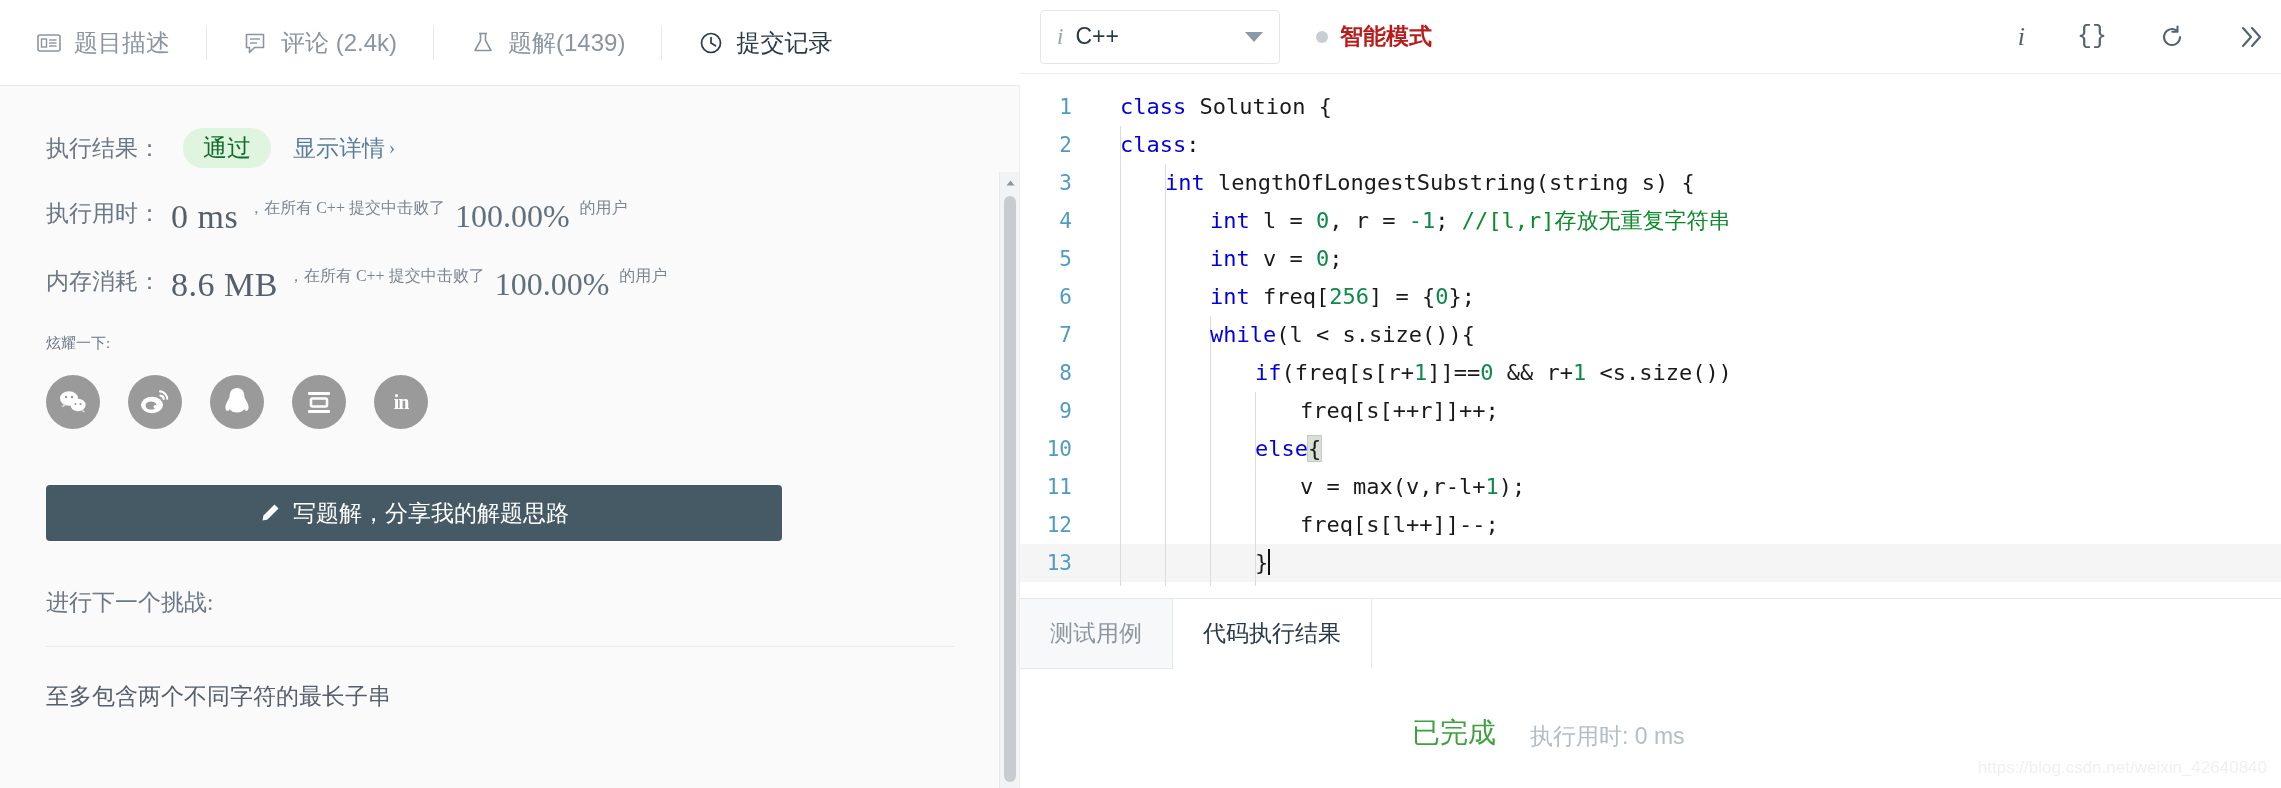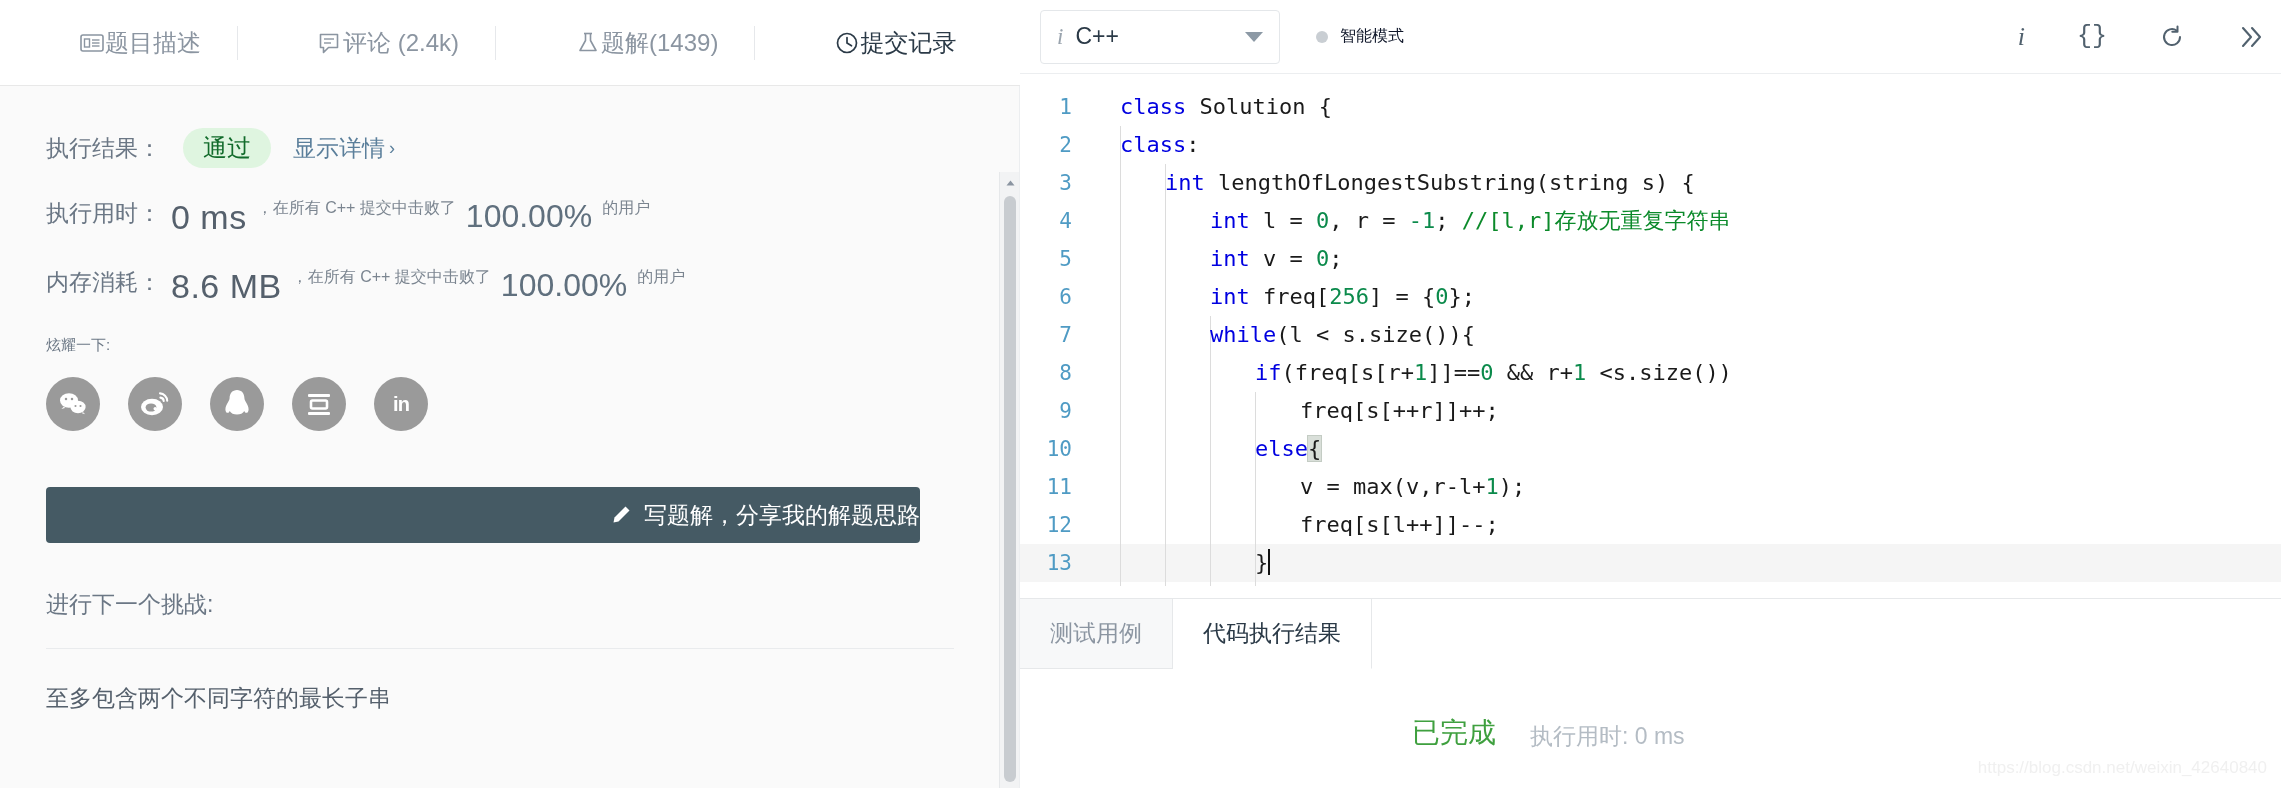--- a/index.html
+++ b/index.html
@@ -27,29 +27,28 @@
     border-bottom: 1px solid #e8e8e8;
     position: relative;
   }
   .tabbar::after {
     content: "";
     position: absolute; left: 0; bottom: -1px;
     width: 778px; height: 1px; background: #e8e8e8;
   }
   .tab {
     display: flex; align-items: center;
-    gap: 0;
+    gap: 12px;
     height: 86px;
     padding: 0 36px;
     font-size: 24px;
     color: #8b95a1;
     cursor: pointer;
     position: relative;
     white-space: nowrap;
-    margin-left: 43px;
   }
   .tab .tab-ico { display:inline-flex; width: 26px; height: 26px; align-items:center; justify-content:center; }
   .tab .tab-ico svg { display:block; }
   .tab.active { color: #2b3a47; font-weight: 500; }
   .tab-sep {
     width: 1px; height: 34px; background: #e6e8eb;
   }
 
   .left-body {
     position: relative;
@@ -57,20 +56,21 @@
     background: #fafafa;
     border-right: 1px solid #eceef0;
     width: 1020px;
     padding: 0;
     overflow: hidden;
   }
   .card {
     width: 1000px;
     background: #fafafa;
     padding: 42px 46px 0 46px;
+    font-family: Liberation Serif, serif;
   }
   .row-result {
     display: flex; align-items: center;
     gap: 22px;
     margin-bottom: 30px;
   }
   .lbl { font-size: 23px; color: #6b7785; }
   .badge-pass {
     background: #dff5e0; color: #126b2b;
     border-radius: 26px;
@@ -99,24 +99,24 @@
   .soc {
     width: 54px; height: 54px; border-radius: 50%;
     background: #9a9a9a;
     display: flex; align-items: center; justify-content: center;
     cursor: pointer;
   }
   .soc svg { display:block; }
   .soc .txt { color: #fff; font-size: 20px; font-weight: 700; letter-spacing: -1px; }
 
   .write-btn {
-    width: 874px; height: 56px;
+    width: 736px; height: 56px;
     background: #455a64;
     color: #fff;
-    display: flex; align-items: center; justify-content: flex-end;
+    display: flex; align-items: center; justify-content: center;
     gap: 12px;
     font-size: 23px;
     border-radius: 4px;
     cursor: pointer;
     margin-bottom: 46px;
   }
   .write-btn svg { display:block; }
 
   .next-label { font-size: 23px; color: #6b7785; margin-bottom: 28px; }
   .hr { height: 1px; background: #e9ebed; width: 908px; margin-bottom: 34px; }
@@ -169,21 +169,21 @@
   }
   .lang-i { font-style: italic; font-family: "Liberation Serif", serif; font-size: 23px; color: #9aa4ae; }
   .lang-name { font-size: 23px; color: #2b3a47; flex: 1; }
   .caret { width: 0; height: 0; border-left: 9px solid transparent; border-right: 9px solid transparent; border-top: 10px solid #8c99a5; }
 
   .smart-mode {
     display: flex; align-items: center; gap: 12px;
     margin-left: 36px; cursor: pointer;
   }
   .dot { width: 12px; height: 12px; border-radius: 50%; background: #c9ced3; }
-  .smart-text { font-size: 16px; color: #0f172a; }
+  .smart-text { font-size: 23px; color: #b91c1c; font-weight: bold; }
 
   .header-icons {
     margin-left: auto;
     display: flex; align-items: center; gap: 52px;
     padding-right: 18px;
   }
   .hicon { color: #51616e; cursor: pointer; display:flex; align-items:center; justify-content:center; }
   .hicon.i-glyph { font-family: "Liberation Serif", serif; font-style: italic; font-size: 26px; }
   .hicon.brace { font-family: "Liberation Mono", monospace; font-size: 25px; }
 

